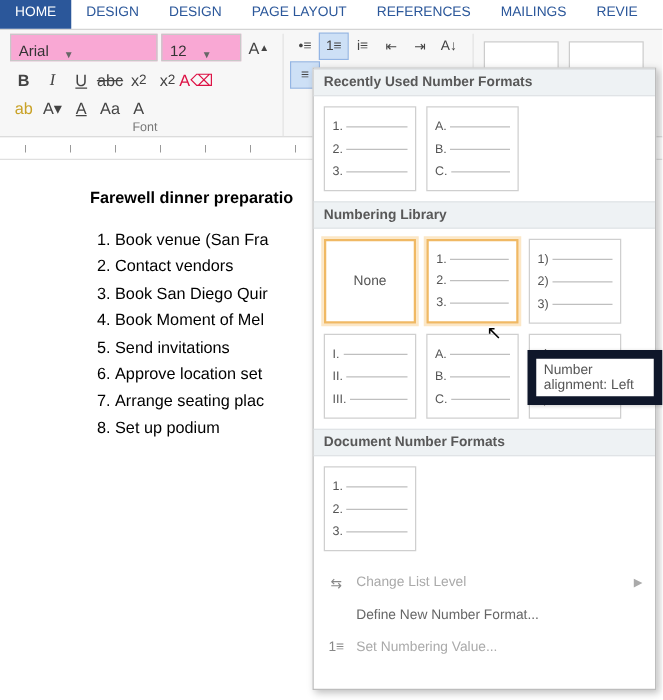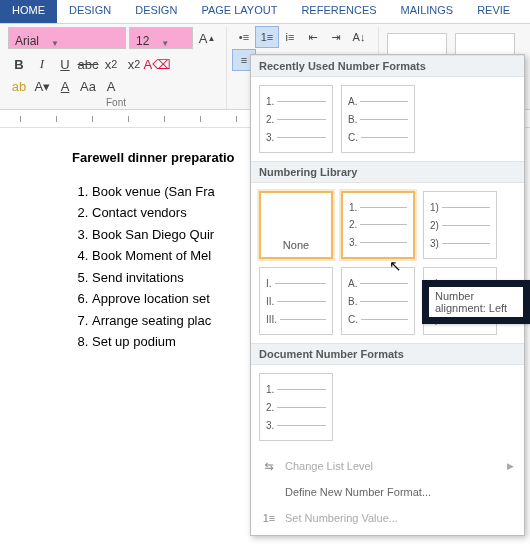--- a/index.html
+++ b/index.html
@@ -19,25 +19,25 @@
 .parag .row{display:flex;gap:1px;margin-bottom:3px}
 .parag .btn{width:22px;height:20px;font-size:11px}
 .btn.active{background:#cde0f6;outline:1px solid #93b5e4}
 .styles-preview{display:flex;gap:8px;padding:6px 4px}
 .style-box{border:1px solid #ccc;padding:4px 8px;font-size:11px;color:#888;background:#fff;height:52px;width:60px;display:flex;align-items:center;justify-content:center}
 .ruler{height:18px;background:#fff;border-bottom:1px solid #e0e0e0;position:relative;background-image:linear-gradient(90deg,#999 0 1px,transparent 1px 36px);background-size:36px 6px;background-repeat:repeat-x;background-position:20px 6px}
 .doc{padding:20px 0 0 72px;font-family:Arial,sans-serif;color:#000;font-size:13px;line-height:1.5}
 .doc h1{font-size:13px;font-weight:bold;margin-bottom:14px}
 .doc ol{padding-left:20px}
 .doc li{margin-bottom:2px}
-.dropdown{position:absolute;left:250px;top:54px;width:275px;background:#fff;border:1px solid #bdbdbd;box-shadow:2px 2px 6px rgba(0,0,0,.25);z-index:10;padding-bottom:0}
+.dropdown{position:absolute;left:250px;top:54px;width:275px;background:#fff;border:1px solid #bdbdbd;box-shadow:2px 2px 6px rgba(0,0,0,.25);z-index:10;padding-bottom:16px}
 .dd-section-label{background:#eef2f4;padding:4px 8px;font-weight:bold;color:#585858;border-top:1px solid #e0e3e6;border-bottom:1px solid #e0e3e6;font-size:11px}
 .dd-grid{display:flex;flex-wrap:wrap;gap:8px;padding:8px}
 .thumb{width:74px;height:68px;border:1px solid #cfcfcf;background:#fff;padding:6px 6px;display:flex;flex-direction:column;justify-content:space-around;cursor:pointer}
-.thumb.none{align-items:center;justify-content:flex-end;font-size:11px;color:#555;border:2px solid #f0b964;outline:2px solid #fce7c6}
+.thumb.none{align-items:center;justify-content:center;font-size:11px;color:#555;border:2px solid #f0b964;outline:2px solid #fce7c6}
 .thumb.hover{border:2px solid #f0b964;outline:2px solid #fce7c6}
 .thumb .line{display:flex;align-items:center;gap:3px;font-size:10px;color:#555}
 .thumb .line .bar{flex:1;height:1px;background:#bfbfbf}
 .dd-footer{padding:4px 0}
 .dd-item{display:flex;align-items:center;gap:8px;padding:5px 10px;font-size:11px;color:#666;cursor:pointer}
 .dd-item .ic{width:16px;height:16px;display:inline-flex;align-items:center;justify-content:center;font-size:11px;color:#888}
 .dd-item.disabled{color:#aaa}
 .dd-item .chev{margin-left:auto;font-size:9px}
 .tooltip{position:absolute;left:422px;top:280px;background:#fff;border:7px solid #0f172a;padding:3px 6px;font-size:11px;color:#555;z-index:12;box-shadow:1px 1px 3px rgba(0,0,0,.2)}
 .cursor{position:absolute;left:389px;top:257px;z-index:11;font-size:15px;color:#000;pointer-events:none}

